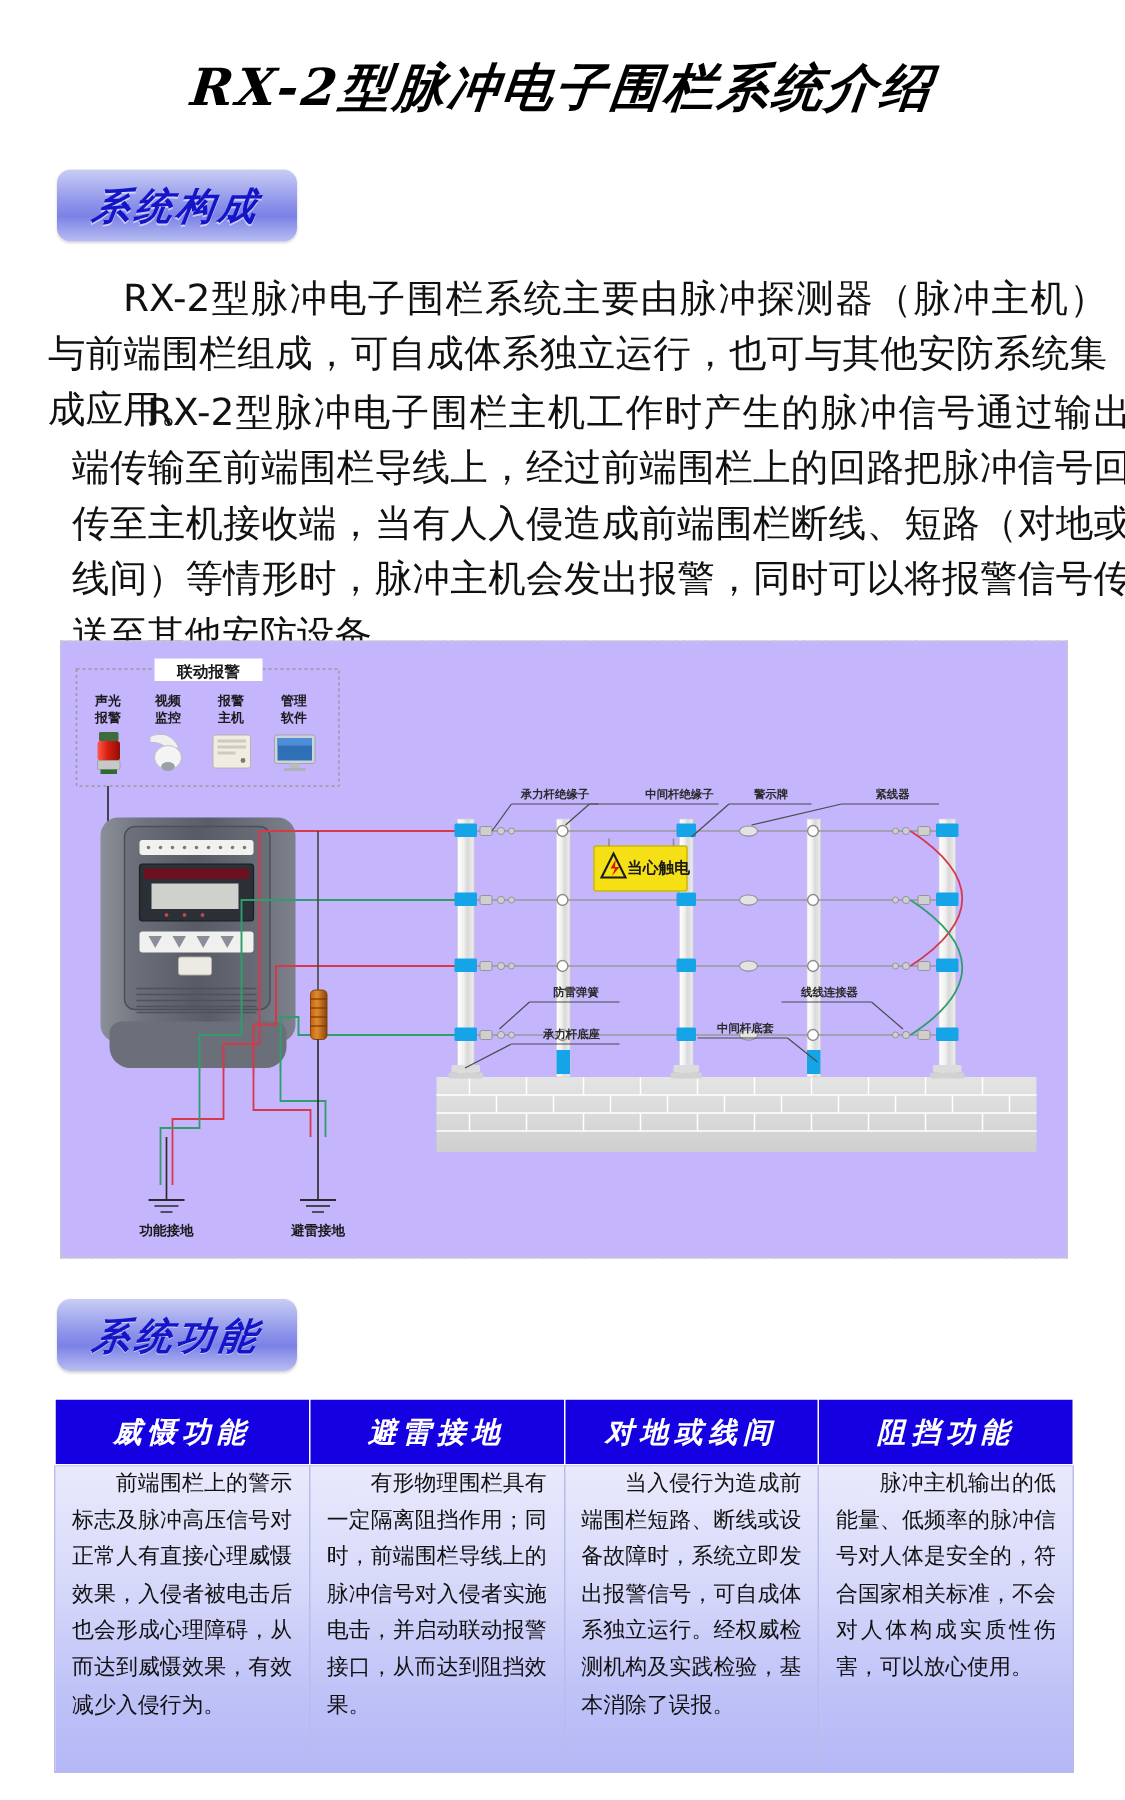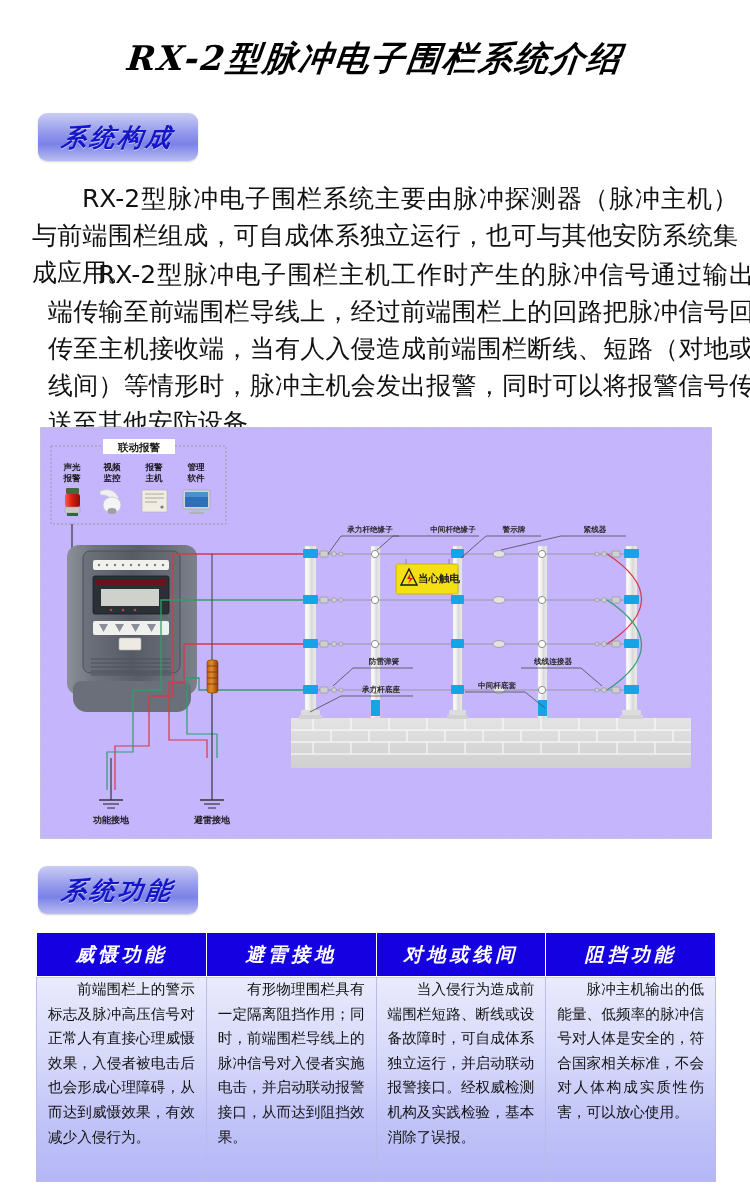--- a/index.html
+++ b/index.html
@@ -458,17 +458,17 @@
       <th>威慑功能</th>
       <th>避雷接地</th>
       <th>对地或线间</th>
       <th>阻挡功能</th>
     </tr>
   </thead>
   <tbody>
     <tr>
       <td>前端围栏上的警示标志及脉冲高压信号对正常人有直接心理威慑效果，入侵者被电击后也会形成心理障碍，从而达到威慑效果，有效减少入侵行为。</td>
       <td>有形物理围栏具有一定隔离阻挡作用；同时，前端围栏导线上的脉冲信号对入侵者实施电击，并启动联动报警接口，从而达到阻挡效果。</td>
-      <td>当入侵行为造成前端围栏短路、断线或设备故障时，可自成体系独立运行，并启动联动报警接口。经权威检测机构及实践检验，基本消除了误报。</td>
+      <td>当入侵行为造成前端围栏短路、断线或设备故障时，系统立即发出报警信号，可自成体系独立运行。经权威检测机构及实践检验，基本消除了误报。</td>
       <td>脉冲主机输出的低能量、低频率的脉冲信号对人体是安全的，符合国家相关标准，不会对人体构成实质性伤害，可以放心使用。</td>
     </tr>
   </tbody>
 </table>
 
 </body></html>

